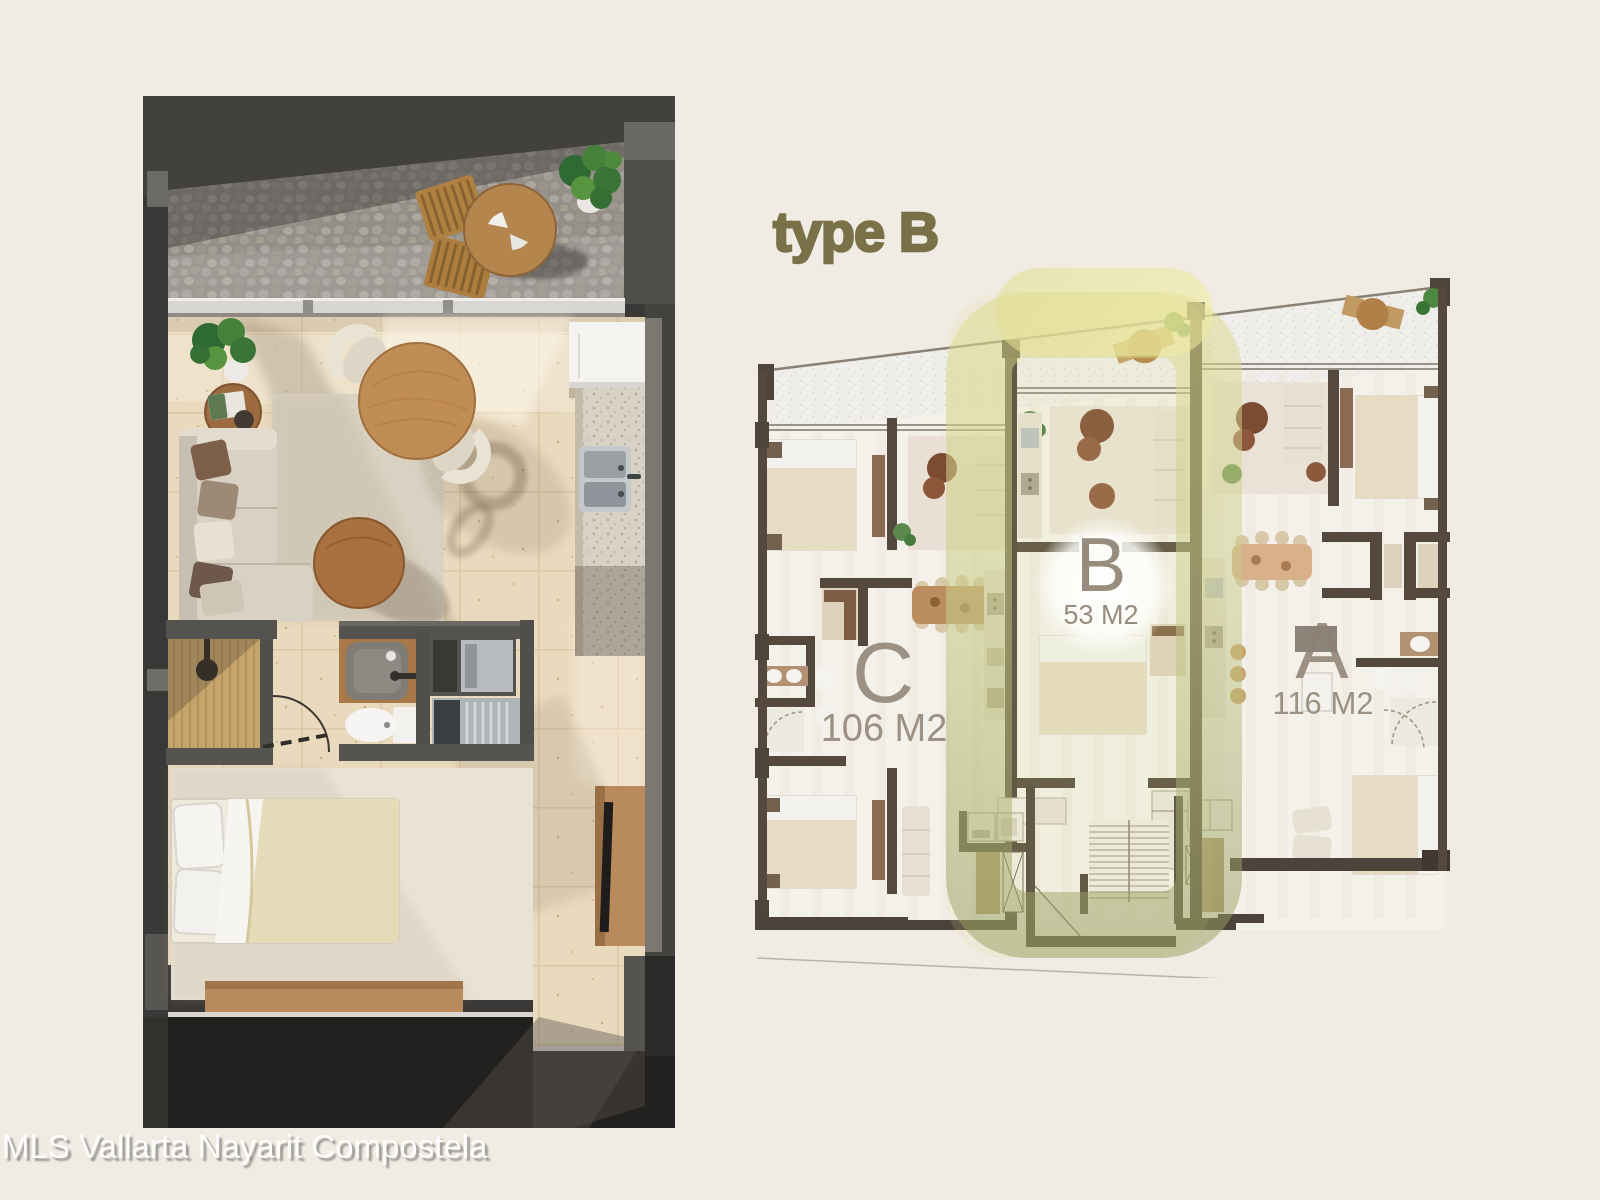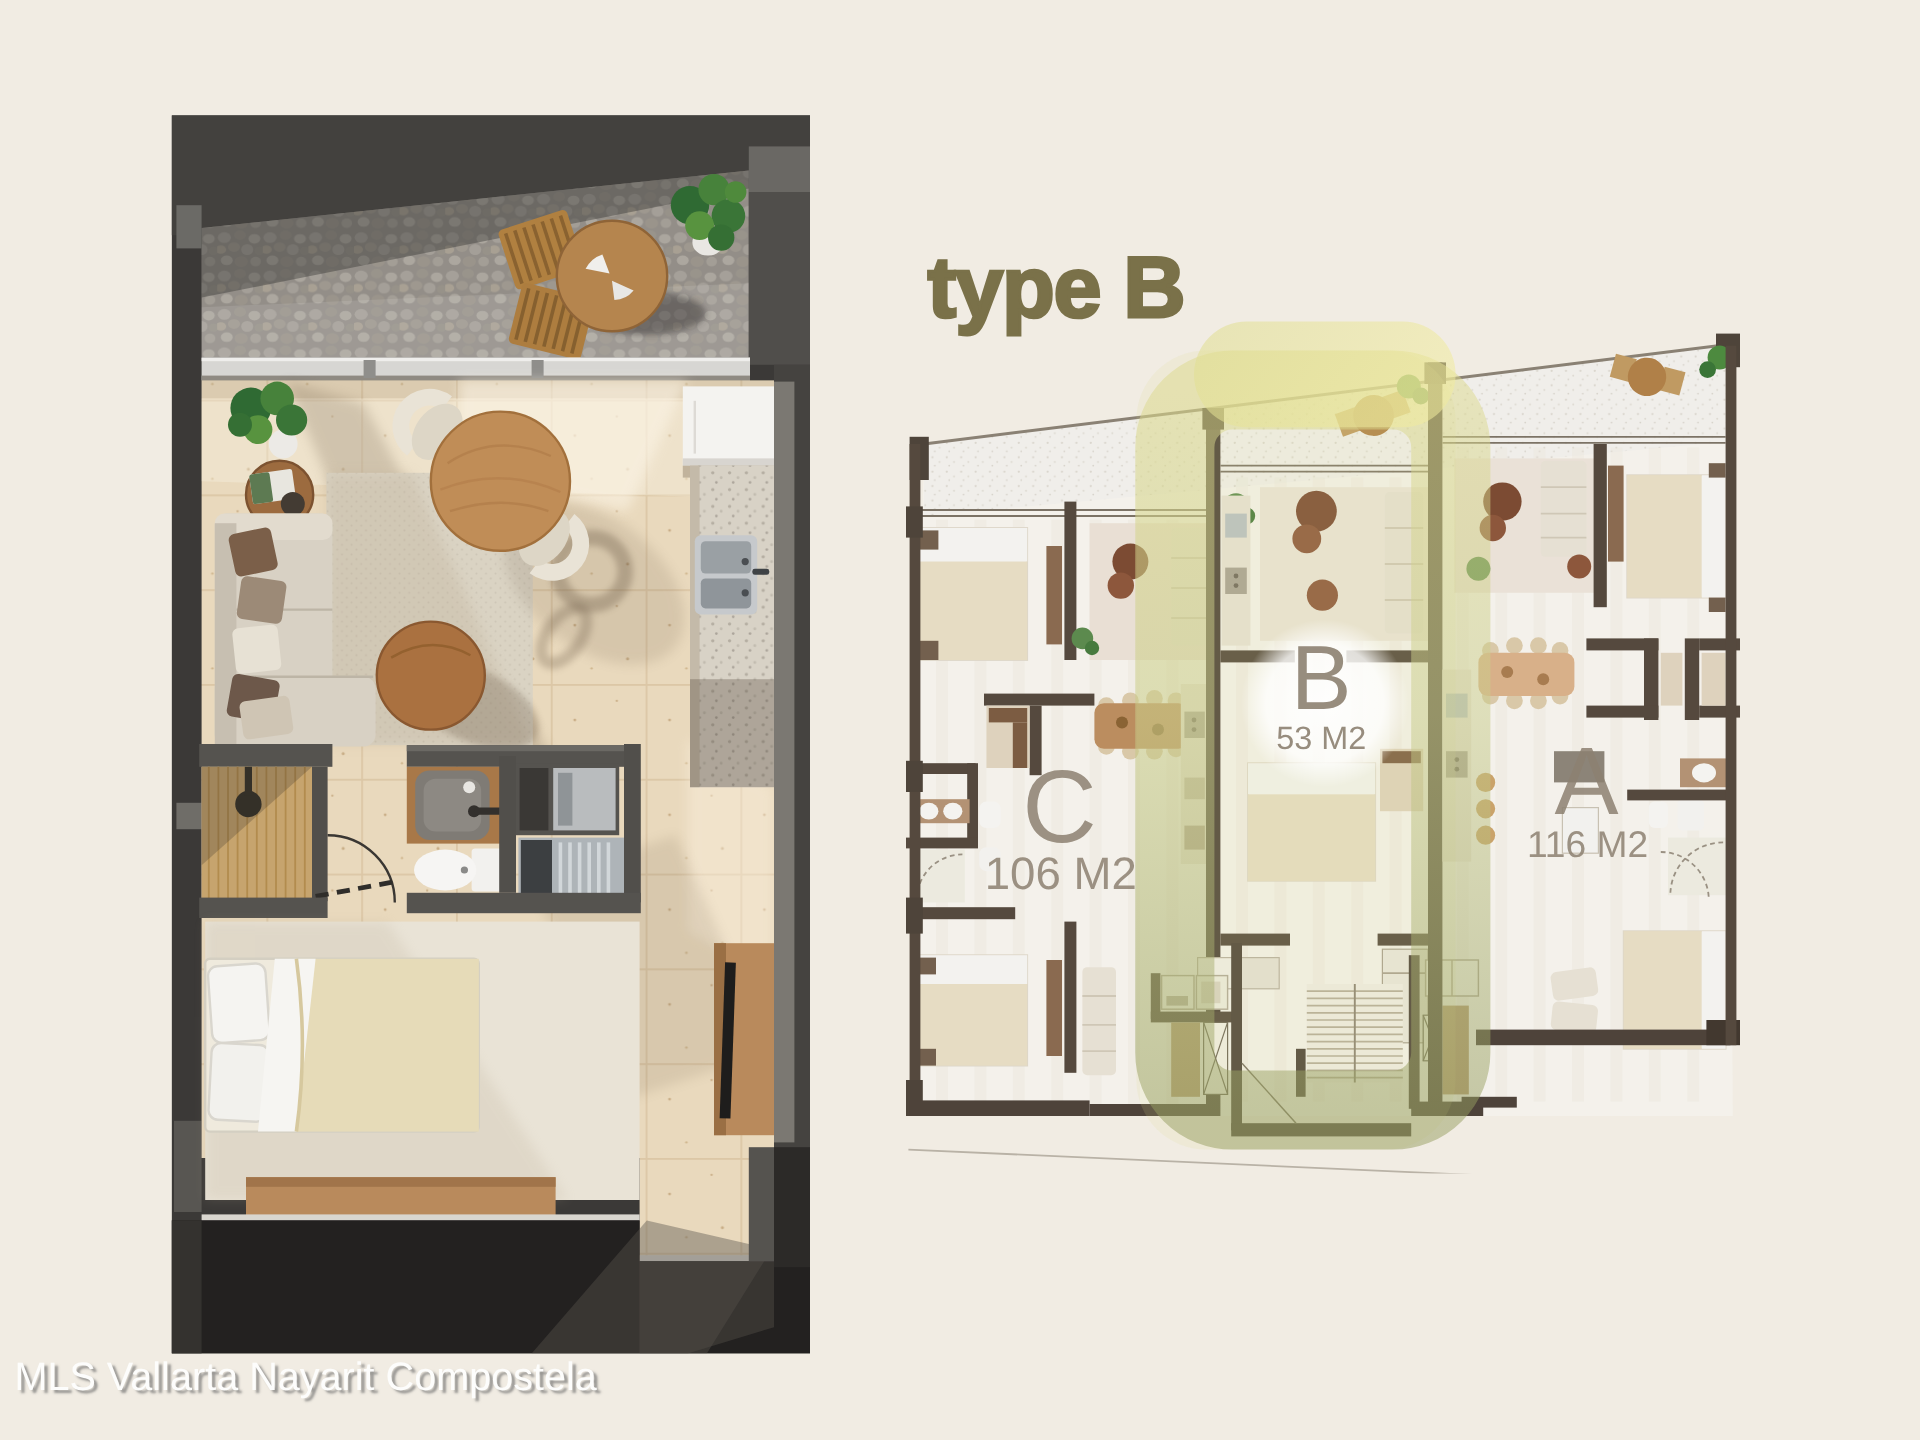--- a/index.html
+++ b/index.html
@@ -312,21 +312,21 @@
   <rect x="0" y="921" width="25" height="111" fill="#34322f"></rect>
 
   <rect x="481" y="860" width="51" height="95" fill="#55534f"></rect>
   <rect x="502" y="208" width="30" height="660" fill="#454340"></rect>
   <rect x="502" y="222" width="17" height="634" fill="#7b7872"></rect>
   <rect x="502" y="860" width="30" height="100" fill="#2c2a28"></rect>
 </svg>
 
 </div>
 
-<div class="abs" style="left:773px;top:199px;font-size:72px;font-weight:bold;color:#7a7149;letter-spacing:-1px;-webkit-text-stroke:2.5px #7a7149;">type B</div>
+<div class="abs" style="left:773px;top:199px;font-size:56px;font-weight:bold;color:#7a7149;letter-spacing:-1px;-webkit-text-stroke:2.5px #7a7149;">type B</div>
 
 <div class="abs" style="left:750px;top:258px;width:752px;height:720px;">
 <svg width="752" height="720" viewBox="0 0 752 720" xmlns="http://www.w3.org/2000/svg">
   <defs>
     <pattern id="speck" width="12" height="12" patternUnits="userSpaceOnUse">
       <rect width="12" height="12" fill="#f0eeea"></rect>
       <circle cx="3" cy="3" r="0.9" fill="#d9d5cc"></circle>
       <circle cx="9" cy="7" r="0.8" fill="#ddd9d0"></circle>
       <circle cx="5" cy="10" r="0.7" fill="#d5d1c8"></circle>
     </pattern>
@@ -693,13 +693,13 @@
   <circle cx="354" cy="328" r="70" fill="url(#wcirc)"></circle>
 
   <g fill="#8d8171" font-family="Liberation Sans, sans-serif" text-anchor="middle">
     <text x="351" y="333" font-size="76" opacity="0.9">B</text>
     <text x="351" y="366" font-size="27" opacity="0.9">53 M2</text>
   </g>
 </svg>
 
 </div>
 
-<div class="abs" style="left:12px;top:1128px;font-size:33px;color:#fdfdfc;text-shadow:3px 3px 2px rgba(105,105,105,0.65);">MLS Vallarta Nayarit Compostela</div>
+<div class="abs" style="left:2px;top:1128px;font-size:33px;color:#fdfdfc;text-shadow:3px 3px 2px rgba(105,105,105,0.65);">MLS Vallarta Nayarit Compostela</div>
 
 </body></html>

